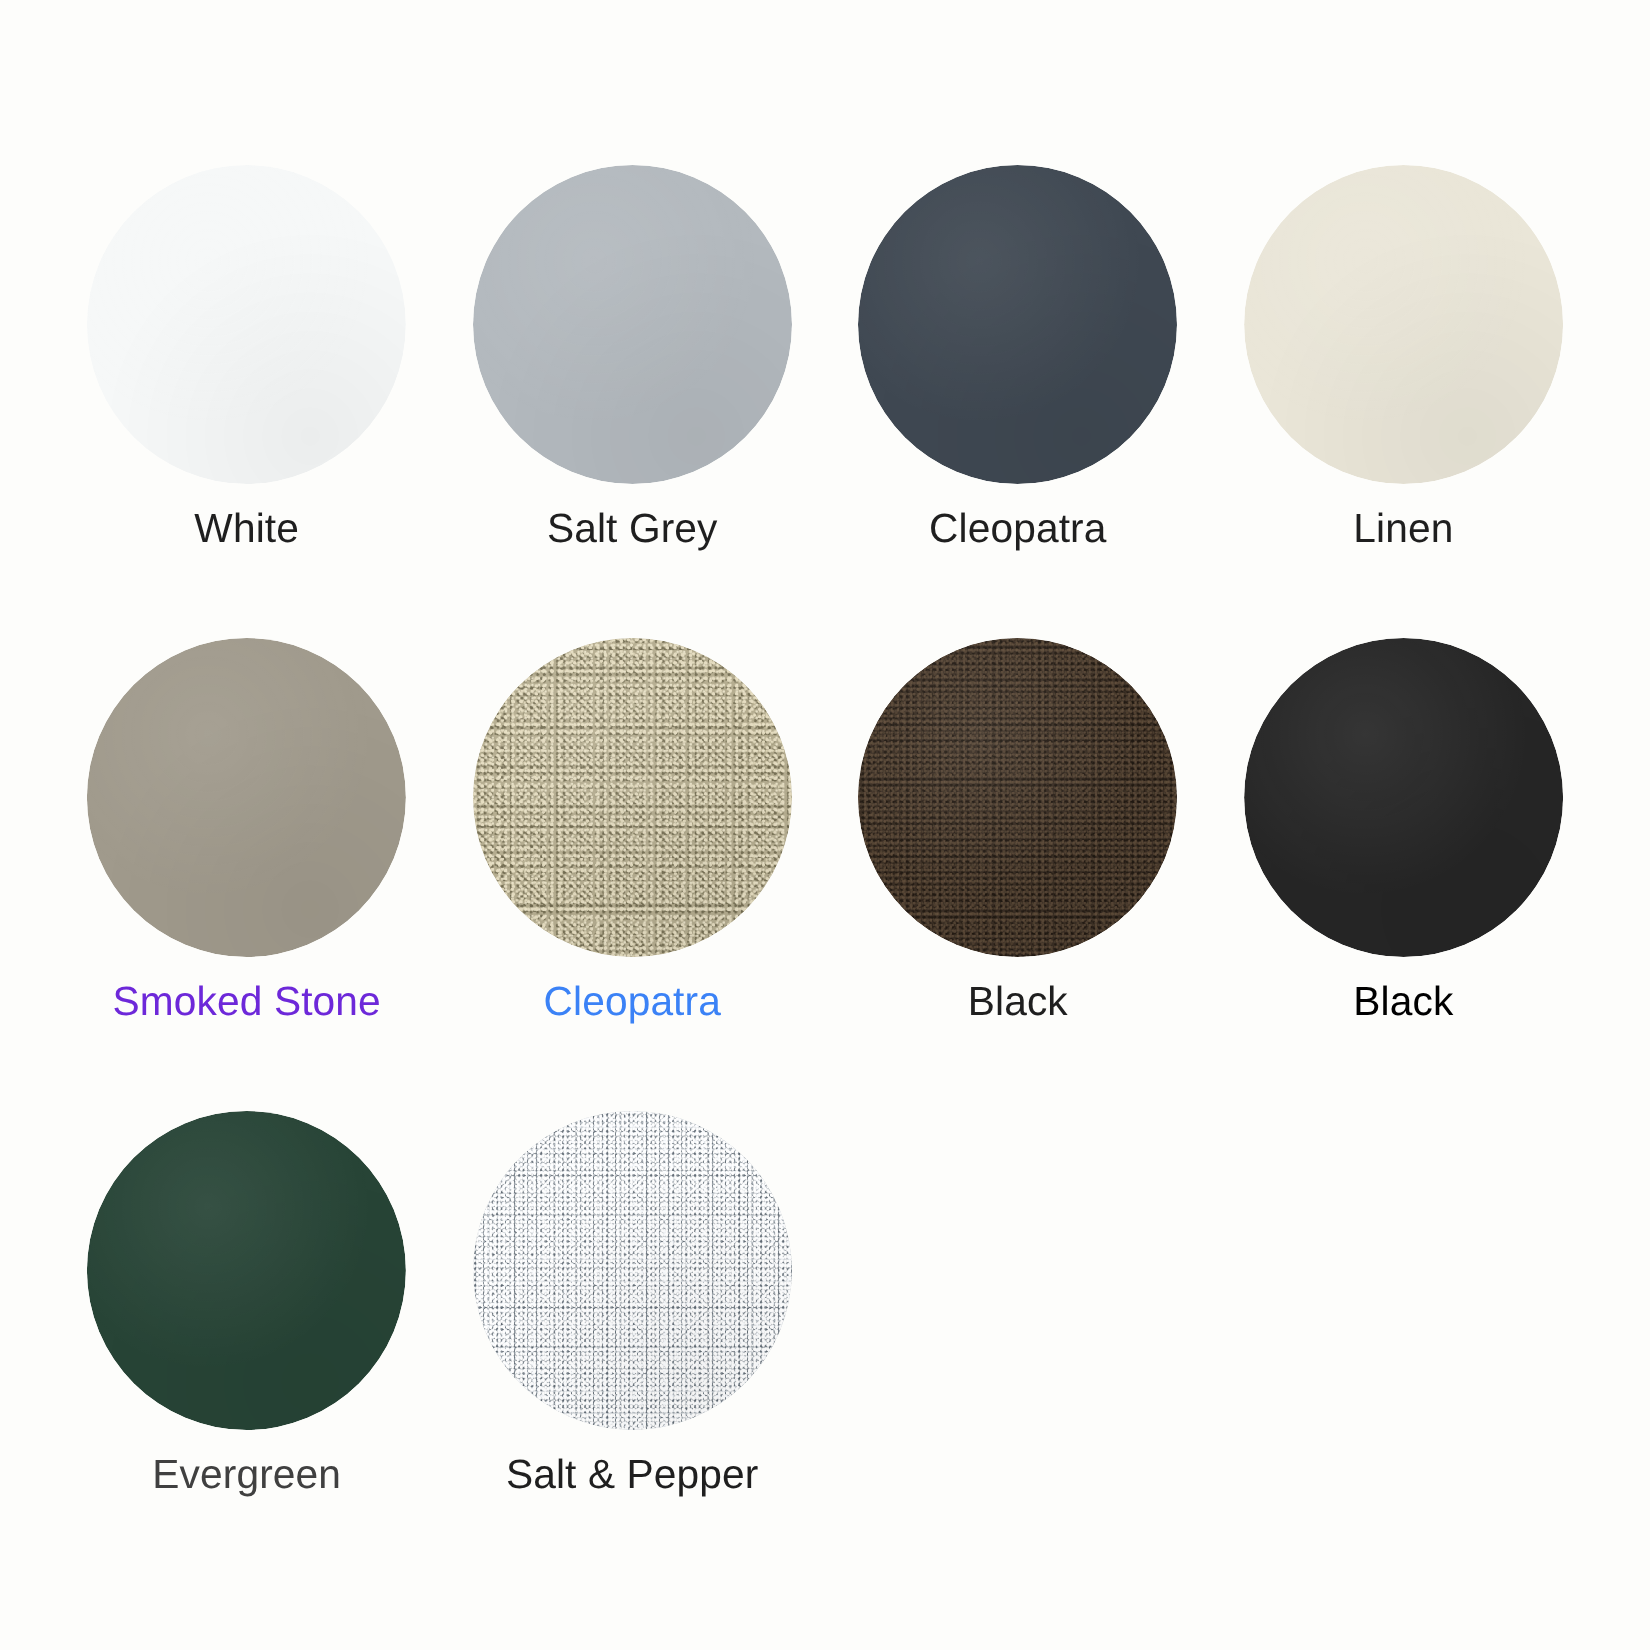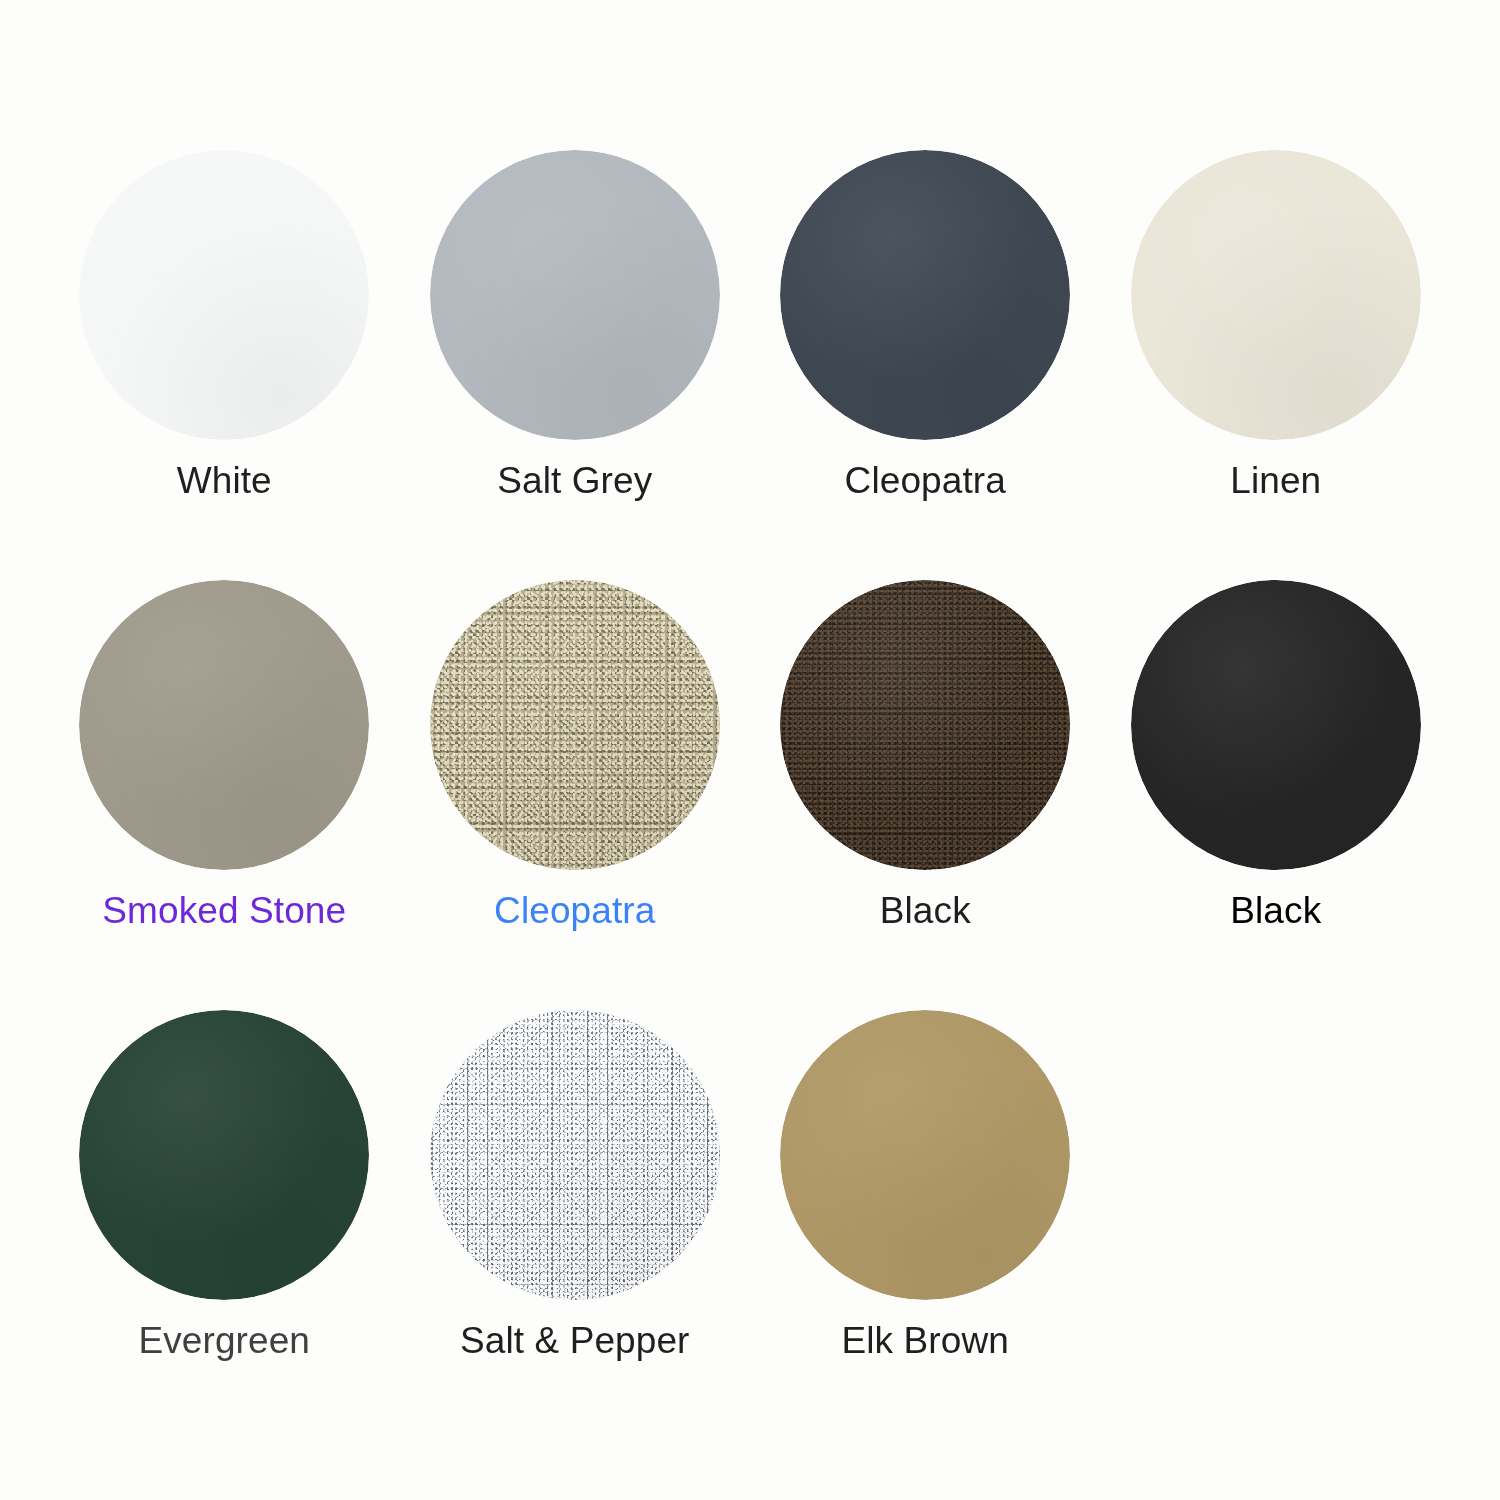--- a/index.html
+++ b/index.html
@@ -234,23 +234,16 @@
 
     <div class="swatch-cell">
       <div class="swatch-disc tex-saltpepper">
         <div class="fill" style="background: rgb(185, 192, 198);"></div>
         <div class="speckle"></div>
         <div class="sheen"></div>
       </div>
       <div class="swatch-label" style="color: rgb(31, 31, 31);">Salt &amp; Pepper</div>
     </div>
 
-    <div class="swatch-cell">
-      <div class="swatch-disc">
-        <div class="fill" style="background: rgb(175, 152, 102);"></div>
-        <div class="sheen"></div>
-      </div>
-      <div class="swatch-label" style="color: rgb(31, 31, 31);">Elk Brown</div>
-    </div>
 
 
   </div>
 </div>
 
 </body></html>

